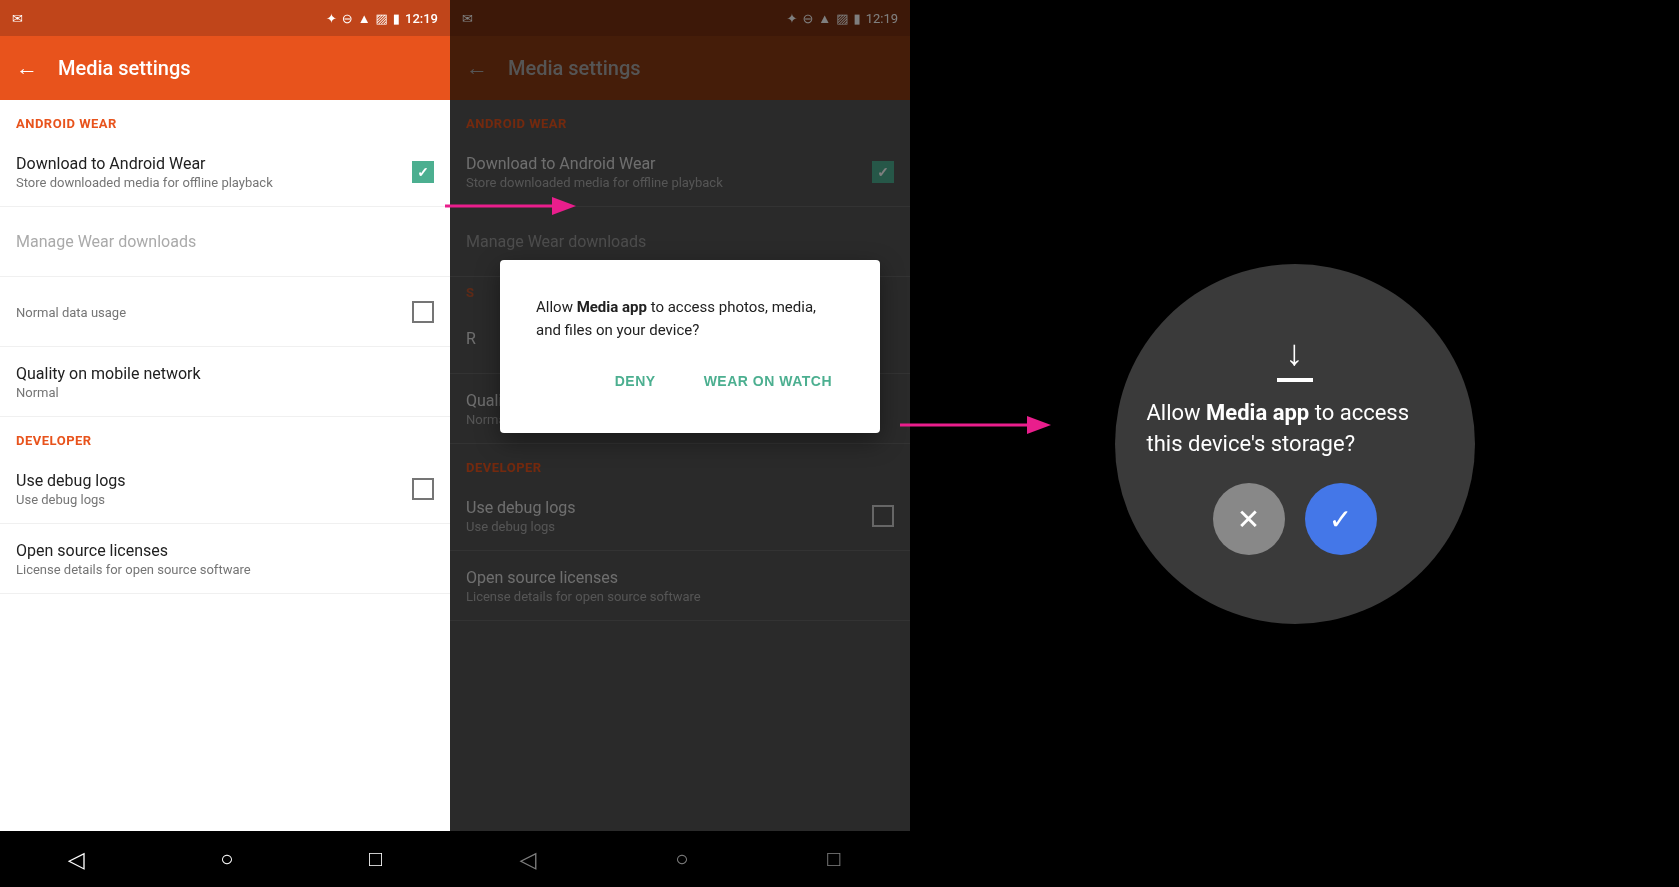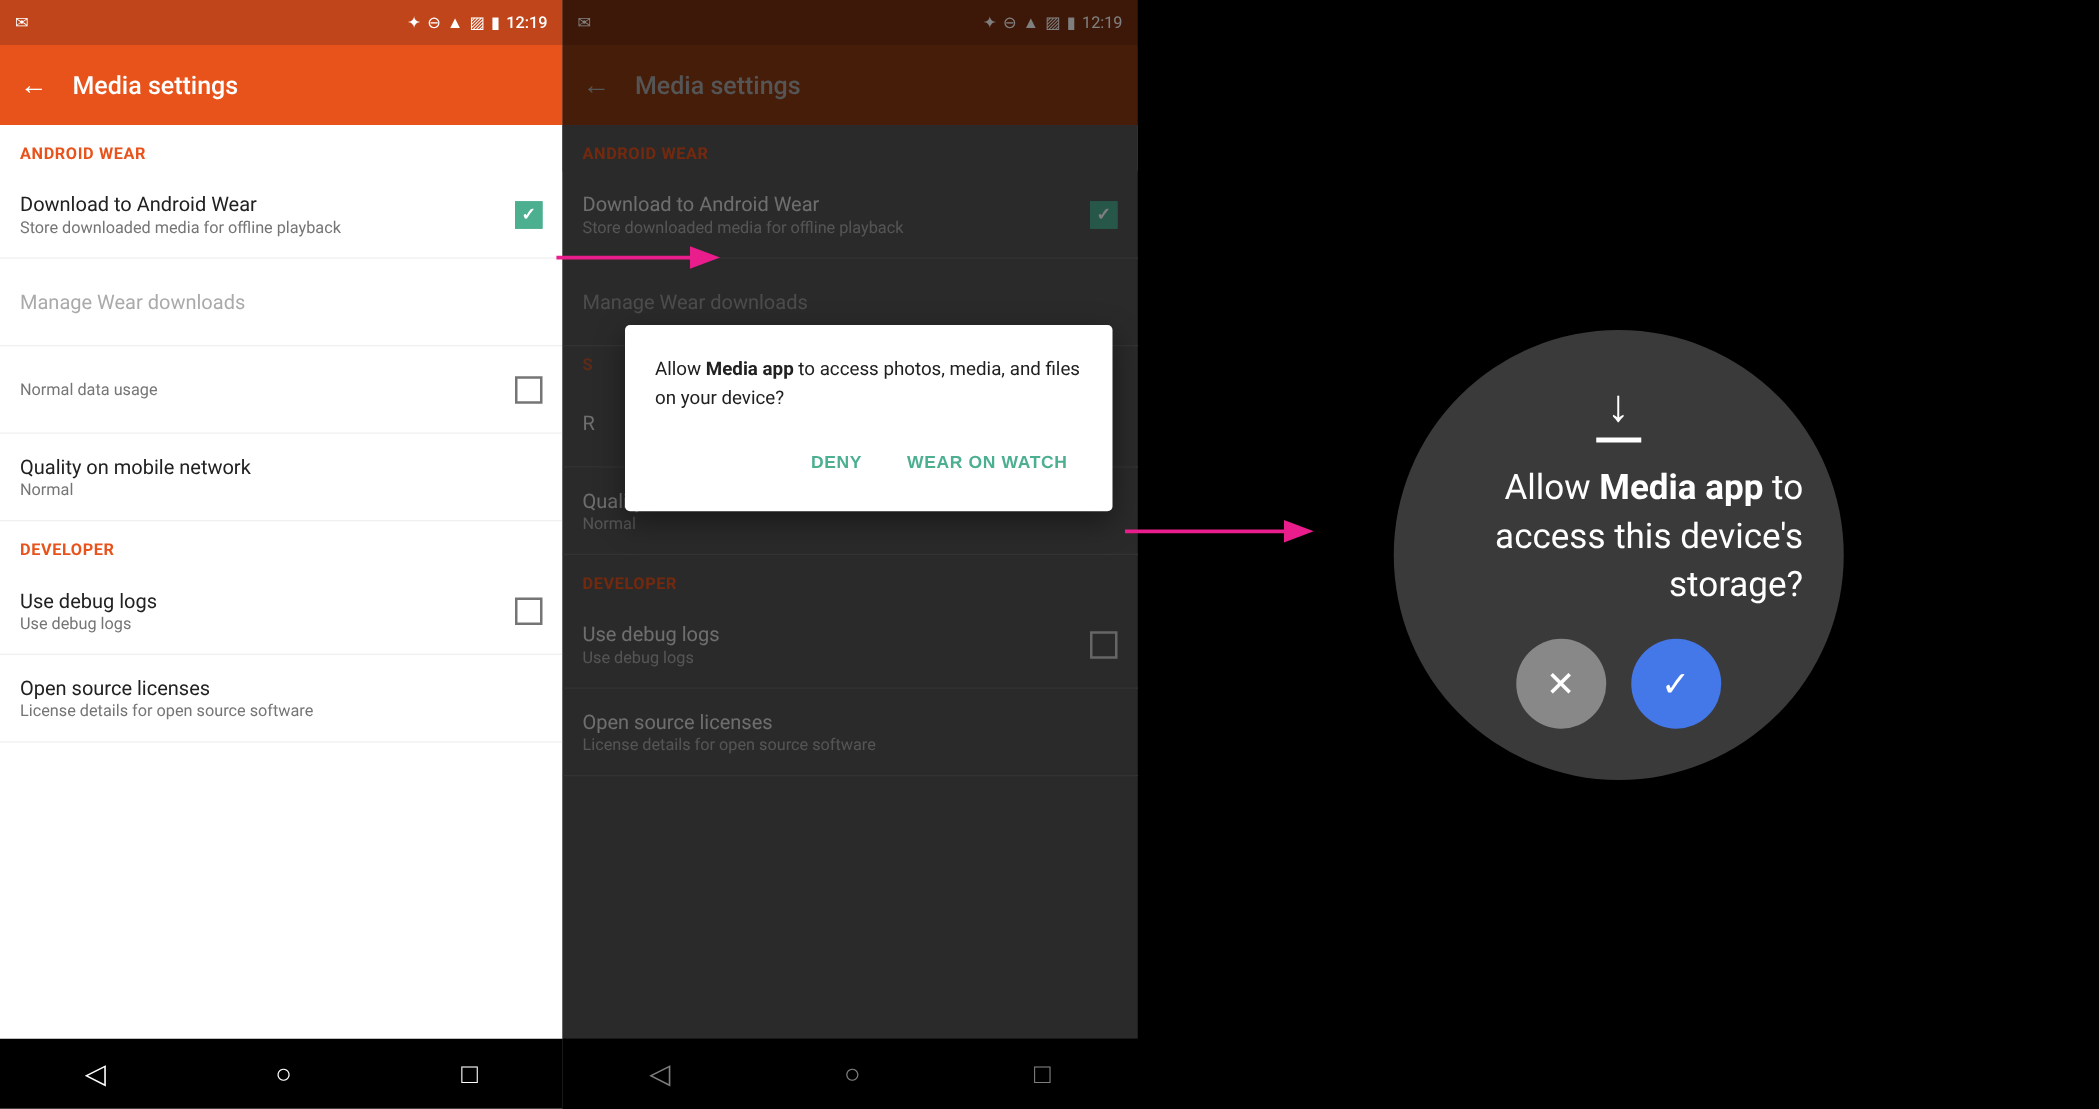--- a/index.html
+++ b/index.html
@@ -223,43 +223,43 @@
       font-weight: 700;
       color: #e8531c;
       letter-spacing: 0.5px;
     }
 
     
     .dialog {
       position: absolute;
       top: 260px;
       left: 50px;
-      right: 20px;
+      right: 30px;
       background: #fff;
       border-radius: 4px;
-      padding: 24px;
+      padding: 36px;
       z-index: 20;
       box-shadow: 0 8px 24px rgba(0,0,0,0.4);
     }
 
     .dialog-text {
       font-size: 15px;
       color: #212121;
       line-height: 1.5;
       margin-bottom: 24px;
     }
 
     .dialog-text strong {
       font-weight: 700;
     }
 
     .dialog-buttons {
       display: flex;
       justify-content: flex-end;
-      gap: 12px;
+      gap: 24px;
     }
 
     .dialog-btn {
       padding: 8px 12px;
       font-size: 14px;
       font-weight: 700;
       color: #4caf90;
       background: none;
       border: none;
       cursor: pointer;
@@ -297,23 +297,23 @@
     }
 
     .watch-icon-bar {
       width: 36px;
       height: 4px;
       background: #fff;
       margin-top: 4px;
     }
 
     .watch-text {
-      font-size: 28px;
-      color: #fff;
-      text-align: right;
+      font-size: 22px;
+      color: #fff;
+      text-align: left;
       line-height: 1.4;
       padding: 0 32px;
     }
 
     .watch-text strong {
       font-weight: 700;
     }
 
     .watch-buttons {
       display: flex;

